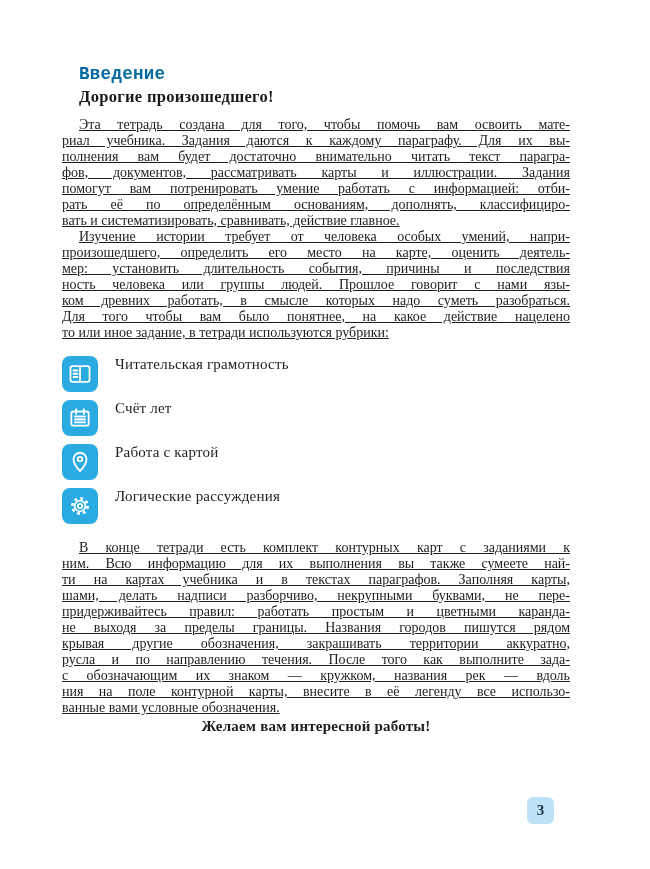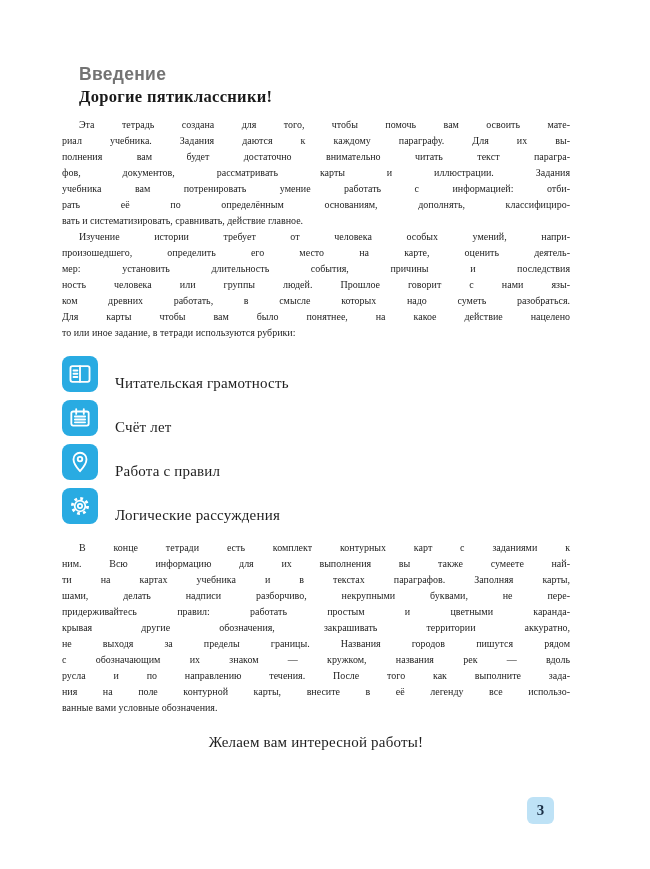--- a/index.html
+++ b/index.html
@@ -10,71 +10,71 @@
     font-family: "Liberation Serif", serif;
     color: #1e1e1e;
     overflow: hidden;
   }
   .page-content {
     position: absolute;
     left: 62px; top: 64px;
     width: 508px;
   }
   .h-intro {
-    font-family: Liberation Sans, sans-serif;
+    font-family: Liberation Mono, monospace;
     font-weight: bold;
     font-size: 17.5px;
     line-height: 20px;
     letter-spacing: 0.3px;
-    color: #737373;
+    color: #0369a1;
     margin: 0 0 3px 17px;
   }
   .h-greet {
     font-weight: bold;
     font-size: 16.5px;
     line-height: 20px;
     letter-spacing: 0.3px;
     color: #1a1a1a;
     margin: 0 0 10px 17px;
   }
-  .para { font-size: 10px; line-height: 16px; }
+  .para { font-size: 14px; line-height: 16px; text-decoration: underline; }
   .para .line {
     text-align: justify;
     text-align-last: justify;
     height: 16px;
   }
   .para .line.first { text-indent: 17px; }
   .para .line.last { text-align-last: left; }
   .rubrics { margin-top: 15px; }
   .rubric-row {
     display: flex;
-    align-items: flex-end;
+    align-items: flex-start;
     height: 36px;
     margin-bottom: 8px;
   }
   .rubric-row:last-child { margin-bottom: 0; }
   .rubric-icon {
     flex: 0 0 36px;
     width: 36px; height: 36px;
     background: var(--icon-blue, #29ABE2);
     border-radius: 8px;
     display: flex;
     align-items: center;
     justify-content: center;
   }
   .rubric-label {
     margin-left: 17px;
     font-size: 15px;
     letter-spacing: 0.2px;
   }
   .para3 { margin-top: 16px; }
   .closing {
-    margin: 18px 0 0 0;
+    margin: 2px 0 0 0;
     text-align: center;
-    font-weight: normal;
+    font-weight: bold;
     font-size: 15px;
     letter-spacing: 0.2px;
   }
   .page-badge {
     position: absolute;
     left: 527px; top: 797px;
     width: 27px; height: 27px;
     background: var(--badge-bg, #BEE2F6);
     border-radius: 6px;
     display: flex;
@@ -83,38 +83,38 @@
     font-weight: bold;
     font-size: 15px;
     color: var(--badge-text, #1b3047);
   }
 </style>
 </head>
 <body>
 
 <div class="page-content">
   <h1 class="h-intro">Введение</h1>
-  <h2 class="h-greet">Дорогие пятиклассники!</h2>
+  <h2 class="h-greet">Дорогие произошедшего!</h2>
 
   <div class="para" id="para-0">
       <div class="line first">Эта тетрадь создана для того, чтобы помочь вам освоить мате-</div>
       <div class="line">риал учебника. Задания даются к каждому параграфу. Для их вы-</div>
       <div class="line">полнения вам будет достаточно внимательно читать текст парагра-</div>
       <div class="line">фов, документов, рассматривать карты и иллюстрации. Задания</div>
-      <div class="line">учебника вам потренировать умение работать с информацией: отби-</div>
+      <div class="line">помогут вам потренировать умение работать с информацией: отби-</div>
       <div class="line">рать её по определённым основаниям, дополнять, классифициро-</div>
       <div class="line last">вать и систематизировать, сравнивать, действие главное.</div>
     </div>
   <div class="para" id="para-1">
       <div class="line first">Изучение истории требует от человека особых умений, напри-</div>
       <div class="line">произошедшего, определить его место на карте, оценить деятель-</div>
       <div class="line">мер: установить длительность события, причины и последствия</div>
       <div class="line">ность человека или группы людей. Прошлое говорит с нами язы-</div>
       <div class="line">ком древних работать, в смысле которых надо суметь разобраться.</div>
-      <div class="line">Для карты чтобы вам было понятнее, на какое действие нацелено</div>
+      <div class="line">Для того чтобы вам было понятнее, на какое действие нацелено</div>
       <div class="line last">то или иное задание, в тетради используются рубрики:</div>
     </div>
 
   <div class="rubrics" id="rubrics">
   <div class="rubric-row">
     <span class="rubric-icon">
   <svg viewBox="0 0 24 24" width="26" height="26" fill="none" stroke="#ffffff" stroke-width="1.7" stroke-linecap="round">
     <rect x="3.2" y="4.8" width="17.6" height="14.4" rx="1.8"></rect>
     <line x1="12" y1="4.8" x2="12" y2="19.2"></line>
     <line x1="6" y1="8.8" x2="9.6" y2="8.8"></line>
@@ -139,45 +139,45 @@
     <span class="rubric-label">Счёт лет</span>
   </div>
 
   <div class="rubric-row">
     <span class="rubric-icon">
   <svg viewBox="0 0 24 24" width="26" height="26" fill="none" stroke="#ffffff" stroke-width="1.7" stroke-linecap="round" stroke-linejoin="round">
     <path d="M12 3.5c-3.3 0-6 2.6-6 5.9 0 4.4 6 11.1 6 11.1s6-6.7 6-11.1c0-3.3-2.7-5.9-6-5.9z"></path>
     <circle cx="12" cy="9.3" r="2.1"></circle>
   </svg>
 </span>
-    <span class="rubric-label">Работа с правил</span>
+    <span class="rubric-label">Работа с картой</span>
   </div>
 
   <div class="rubric-row">
     <span class="rubric-icon">
   <svg viewBox="0 0 24 24" width="26" height="26" fill="none" stroke="#ffffff">
     <circle cx="12" cy="12" r="7" stroke-width="2.6" stroke-dasharray="2.6 2.9"></circle>
     <circle cx="12" cy="12" r="4.9" stroke-width="1.6"></circle>
     <circle cx="12" cy="12" r="2" stroke-width="1.6"></circle>
   </svg>
 </span>
     <span class="rubric-label">Логические рассуждения</span>
   </div>
 </div>
 
   <div class="para para3" id="para-2">
       <div class="line first">В конце тетради есть комплект контурных карт с заданиями к</div>
       <div class="line">ним. Всю информацию для их выполнения вы также сумеете най-</div>
       <div class="line">ти на картах учебника и в текстах параграфов. Заполняя карты,</div>
       <div class="line">шами, делать надписи разборчиво, некрупными буквами, не пере-</div>
       <div class="line">придерживайтесь правил: работать простым и цветными каранда-</div>
+      <div class="line">не выходя за пределы границы. Названия городов пишутся рядом</div>
       <div class="line">крывая другие обозначения, закрашивать территории аккуратно,</div>
-      <div class="line">не выходя за пределы границы. Названия городов пишутся рядом</div>
+      <div class="line">русла и по направлению течения. После того как выполните зада-</div>
       <div class="line">с обозначающим их знаком — кружком, названия рек — вдоль</div>
-      <div class="line">русла и по направлению течения. После того как выполните зада-</div>
       <div class="line">ния на поле контурной карты, внесите в её легенду все использо-</div>
       <div class="line last">ванные вами условные обозначения.</div>
     </div>
 
   <p class="closing">Желаем вам интересной работы!</p>
 </div>
 
 <div class="page-badge">
   <span>3</span>
 </div>

